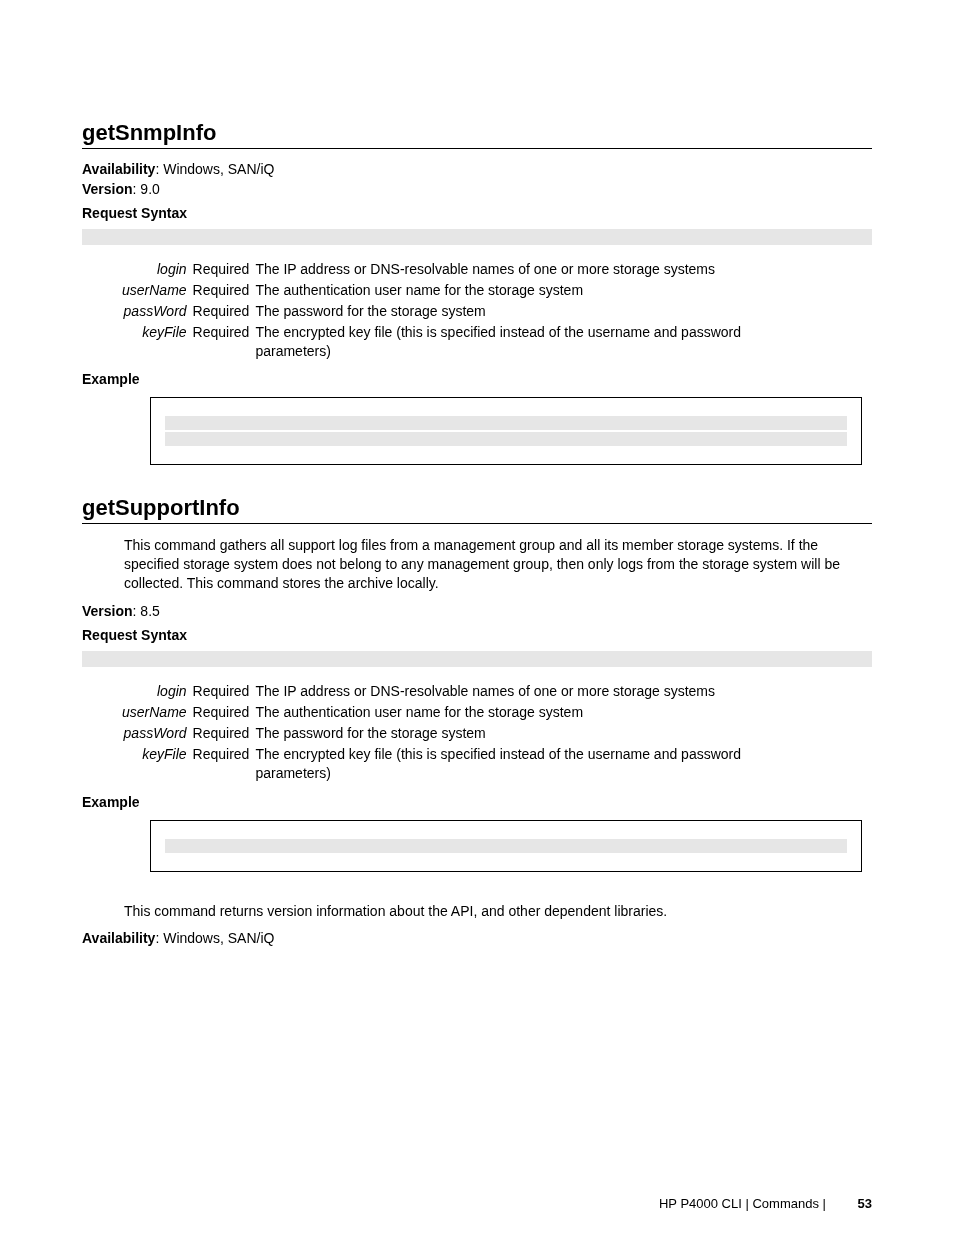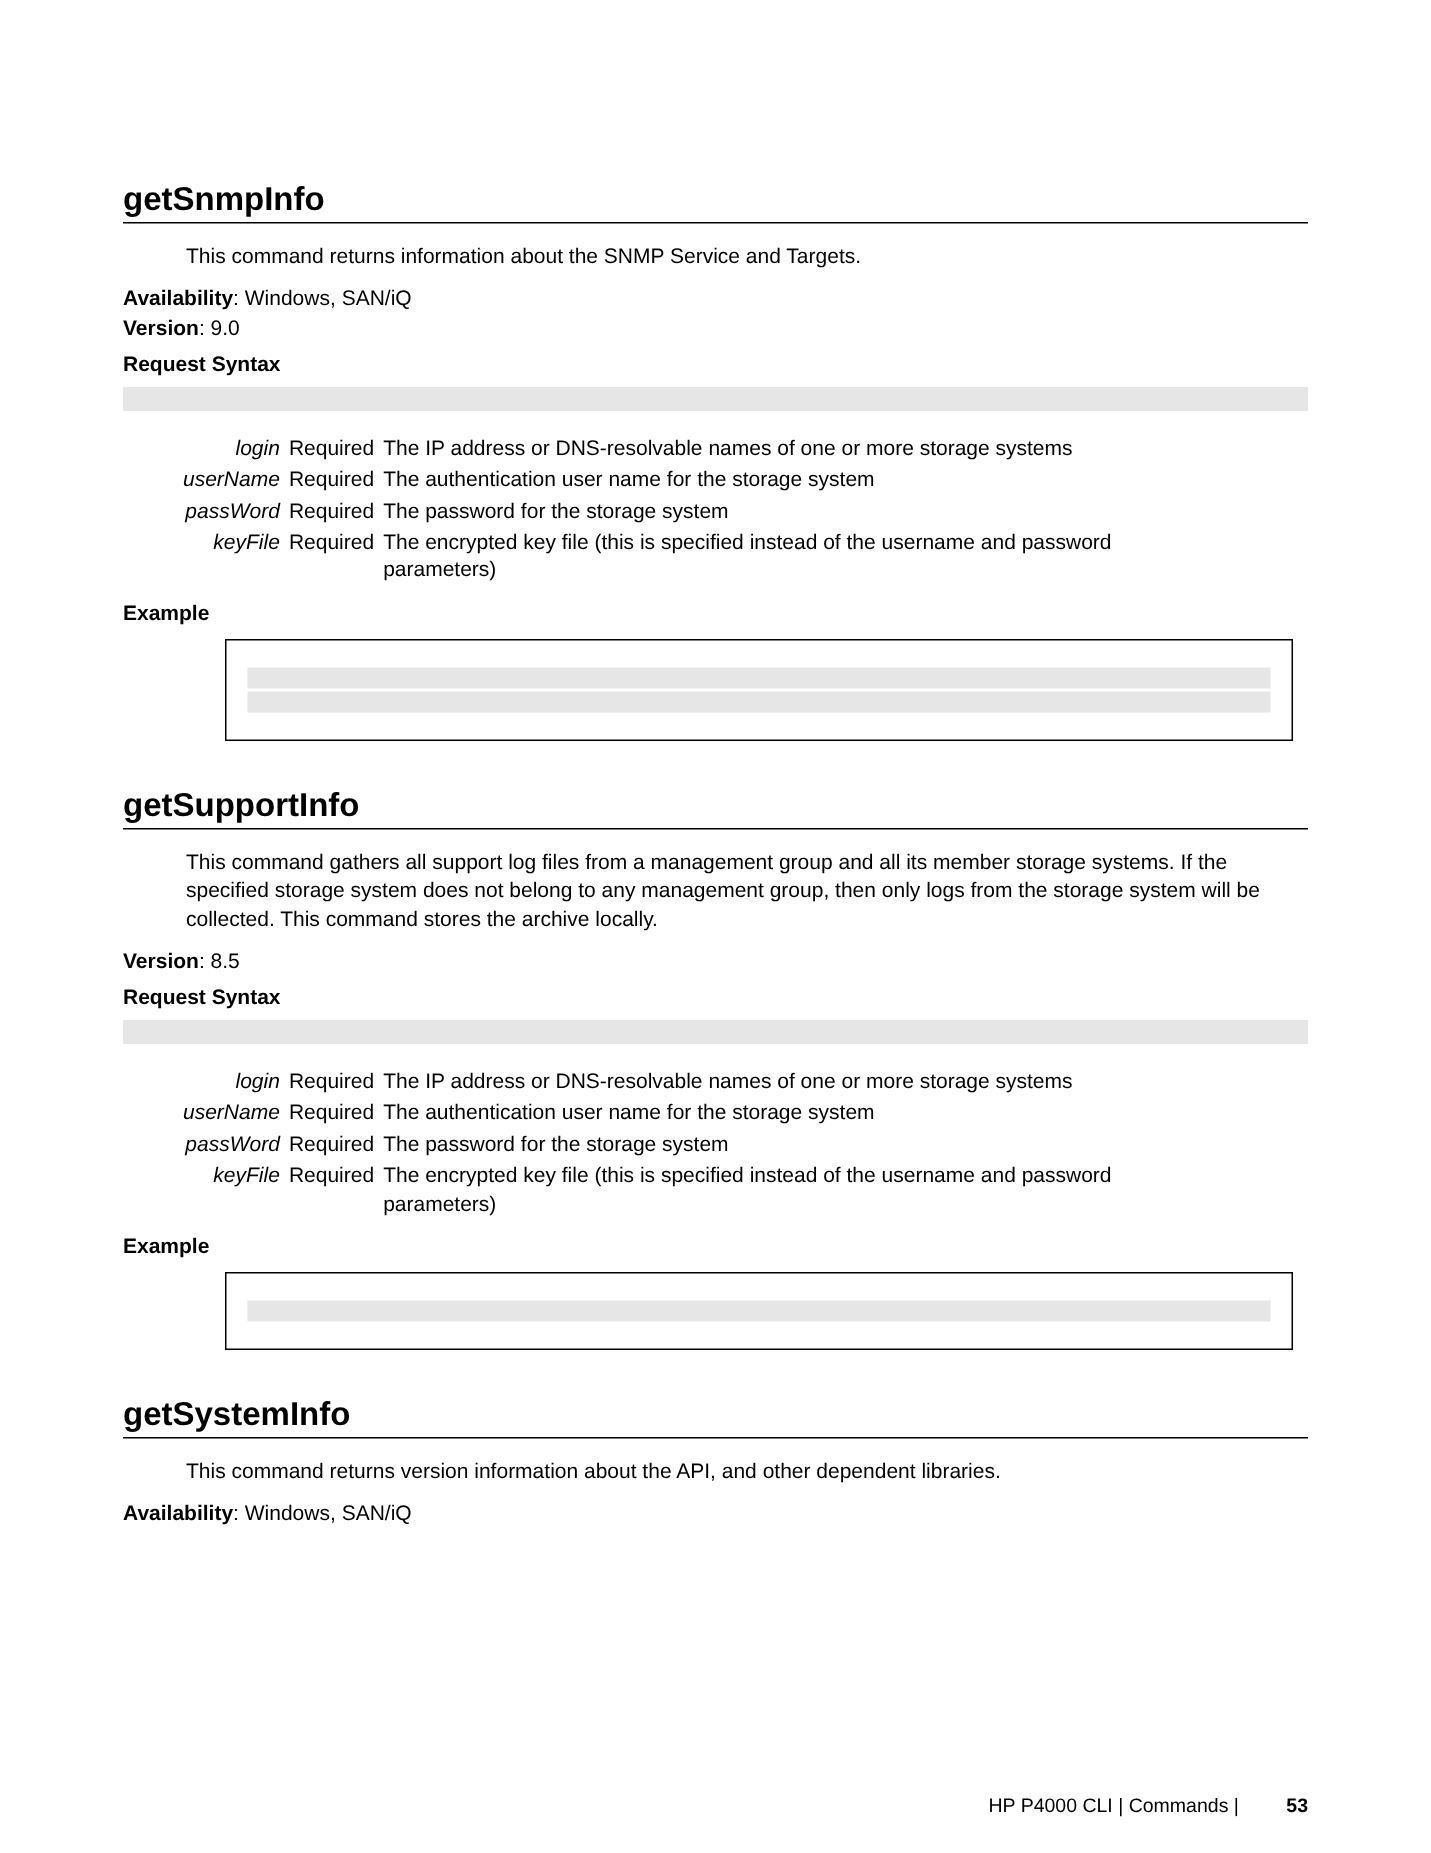--- a/index.html
+++ b/index.html
@@ -89,21 +89,20 @@
     margin-left: 28px;
   }
 </style>
 </head>
 <body>
 
 <div class="page">
 
   <div>
     <h2 class="section-title">getSnmpInfo</h2>
-    <p class="desc">This command returns information about the SNMP Service and Targets.</p>
     <div class="kv-line">
       <span class="label">Availability</span><span>: Windows, SAN/iQ</span>
     </div>
     <div class="kv-line">
       <span class="label">Version</span><span>: 9.0</span>
     </div>
     <div class="subhead">Request Syntax</div>
     <div class="syntax-bar"></div>
 
     <table class="param-table">
@@ -172,21 +171,20 @@
     </tbody>
       </table>
 
     <div class="subhead">Example</div>
     <div class="example-box">
       <div class="ex-line"></div>
     </div>
   </div>
 
   <div>
-    <h2 class="section-title">getSystemInfo</h2>
     <p class="desc">This command returns version information about the API, and other dependent libraries.</p>
     <div class="kv-line">
       <span class="label">Availability</span><span>: Windows, SAN/iQ</span>
     </div>
   </div>
 
   <div class="footer">
     <span>HP P4000 CLI | Commands | </span><span class="pagenum">53</span>
   </div>
 </div>

